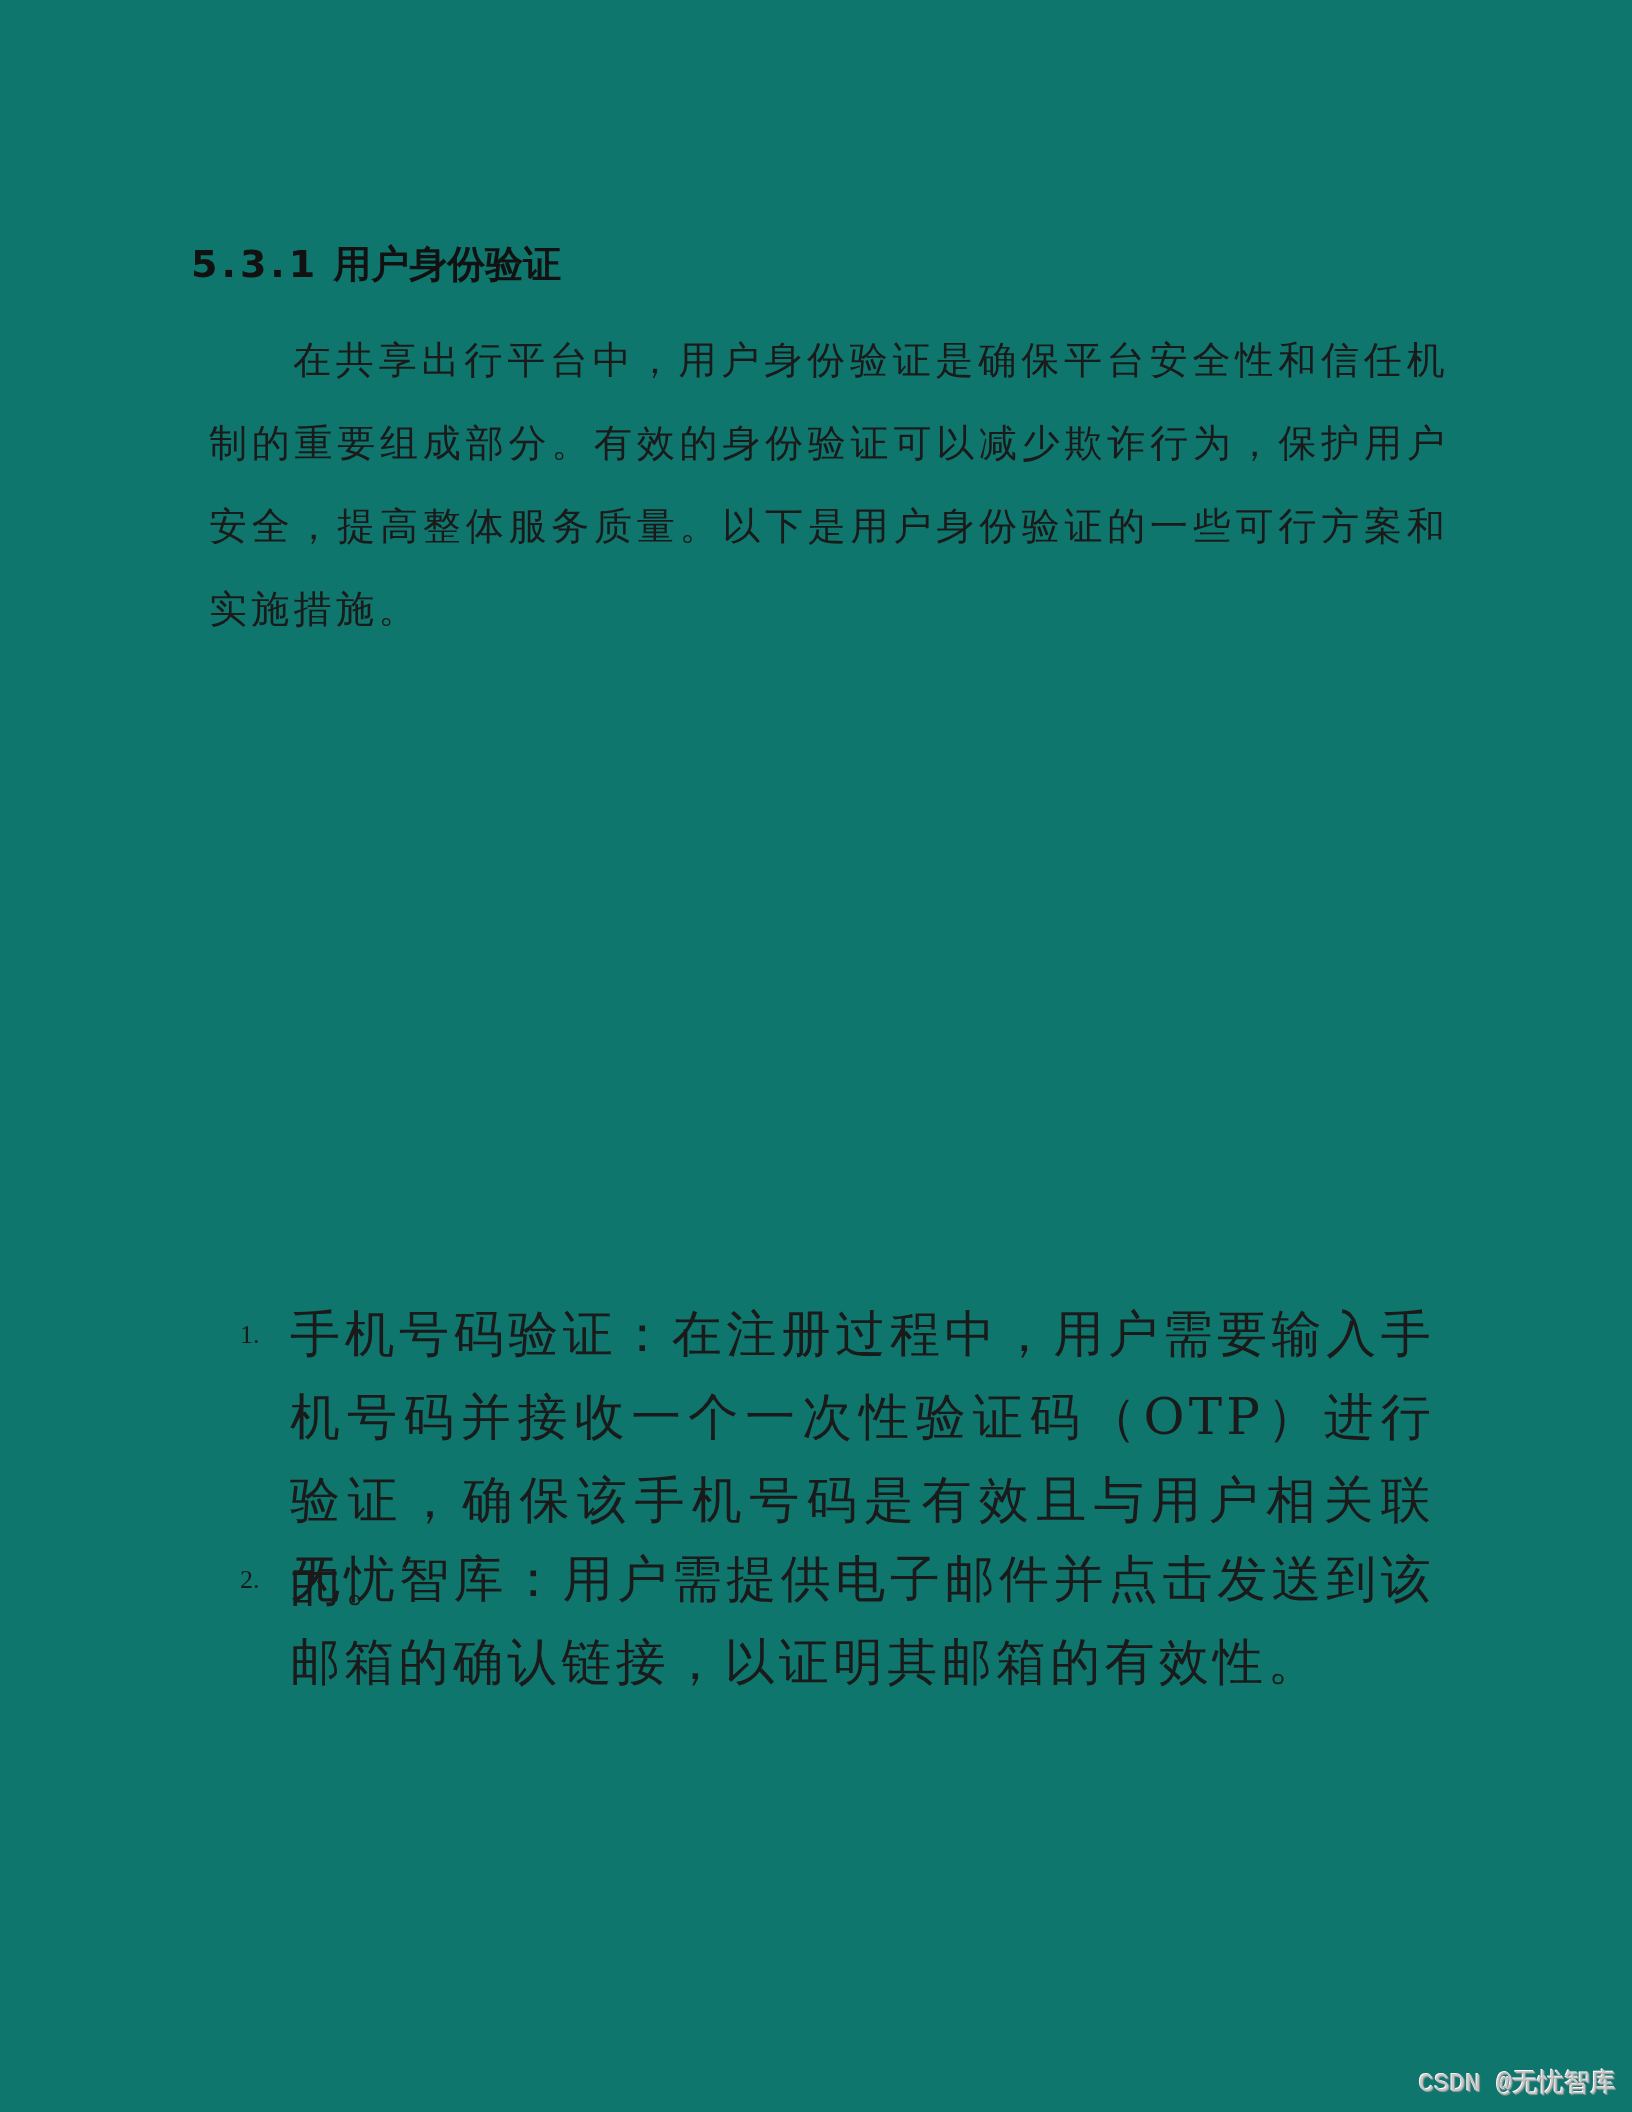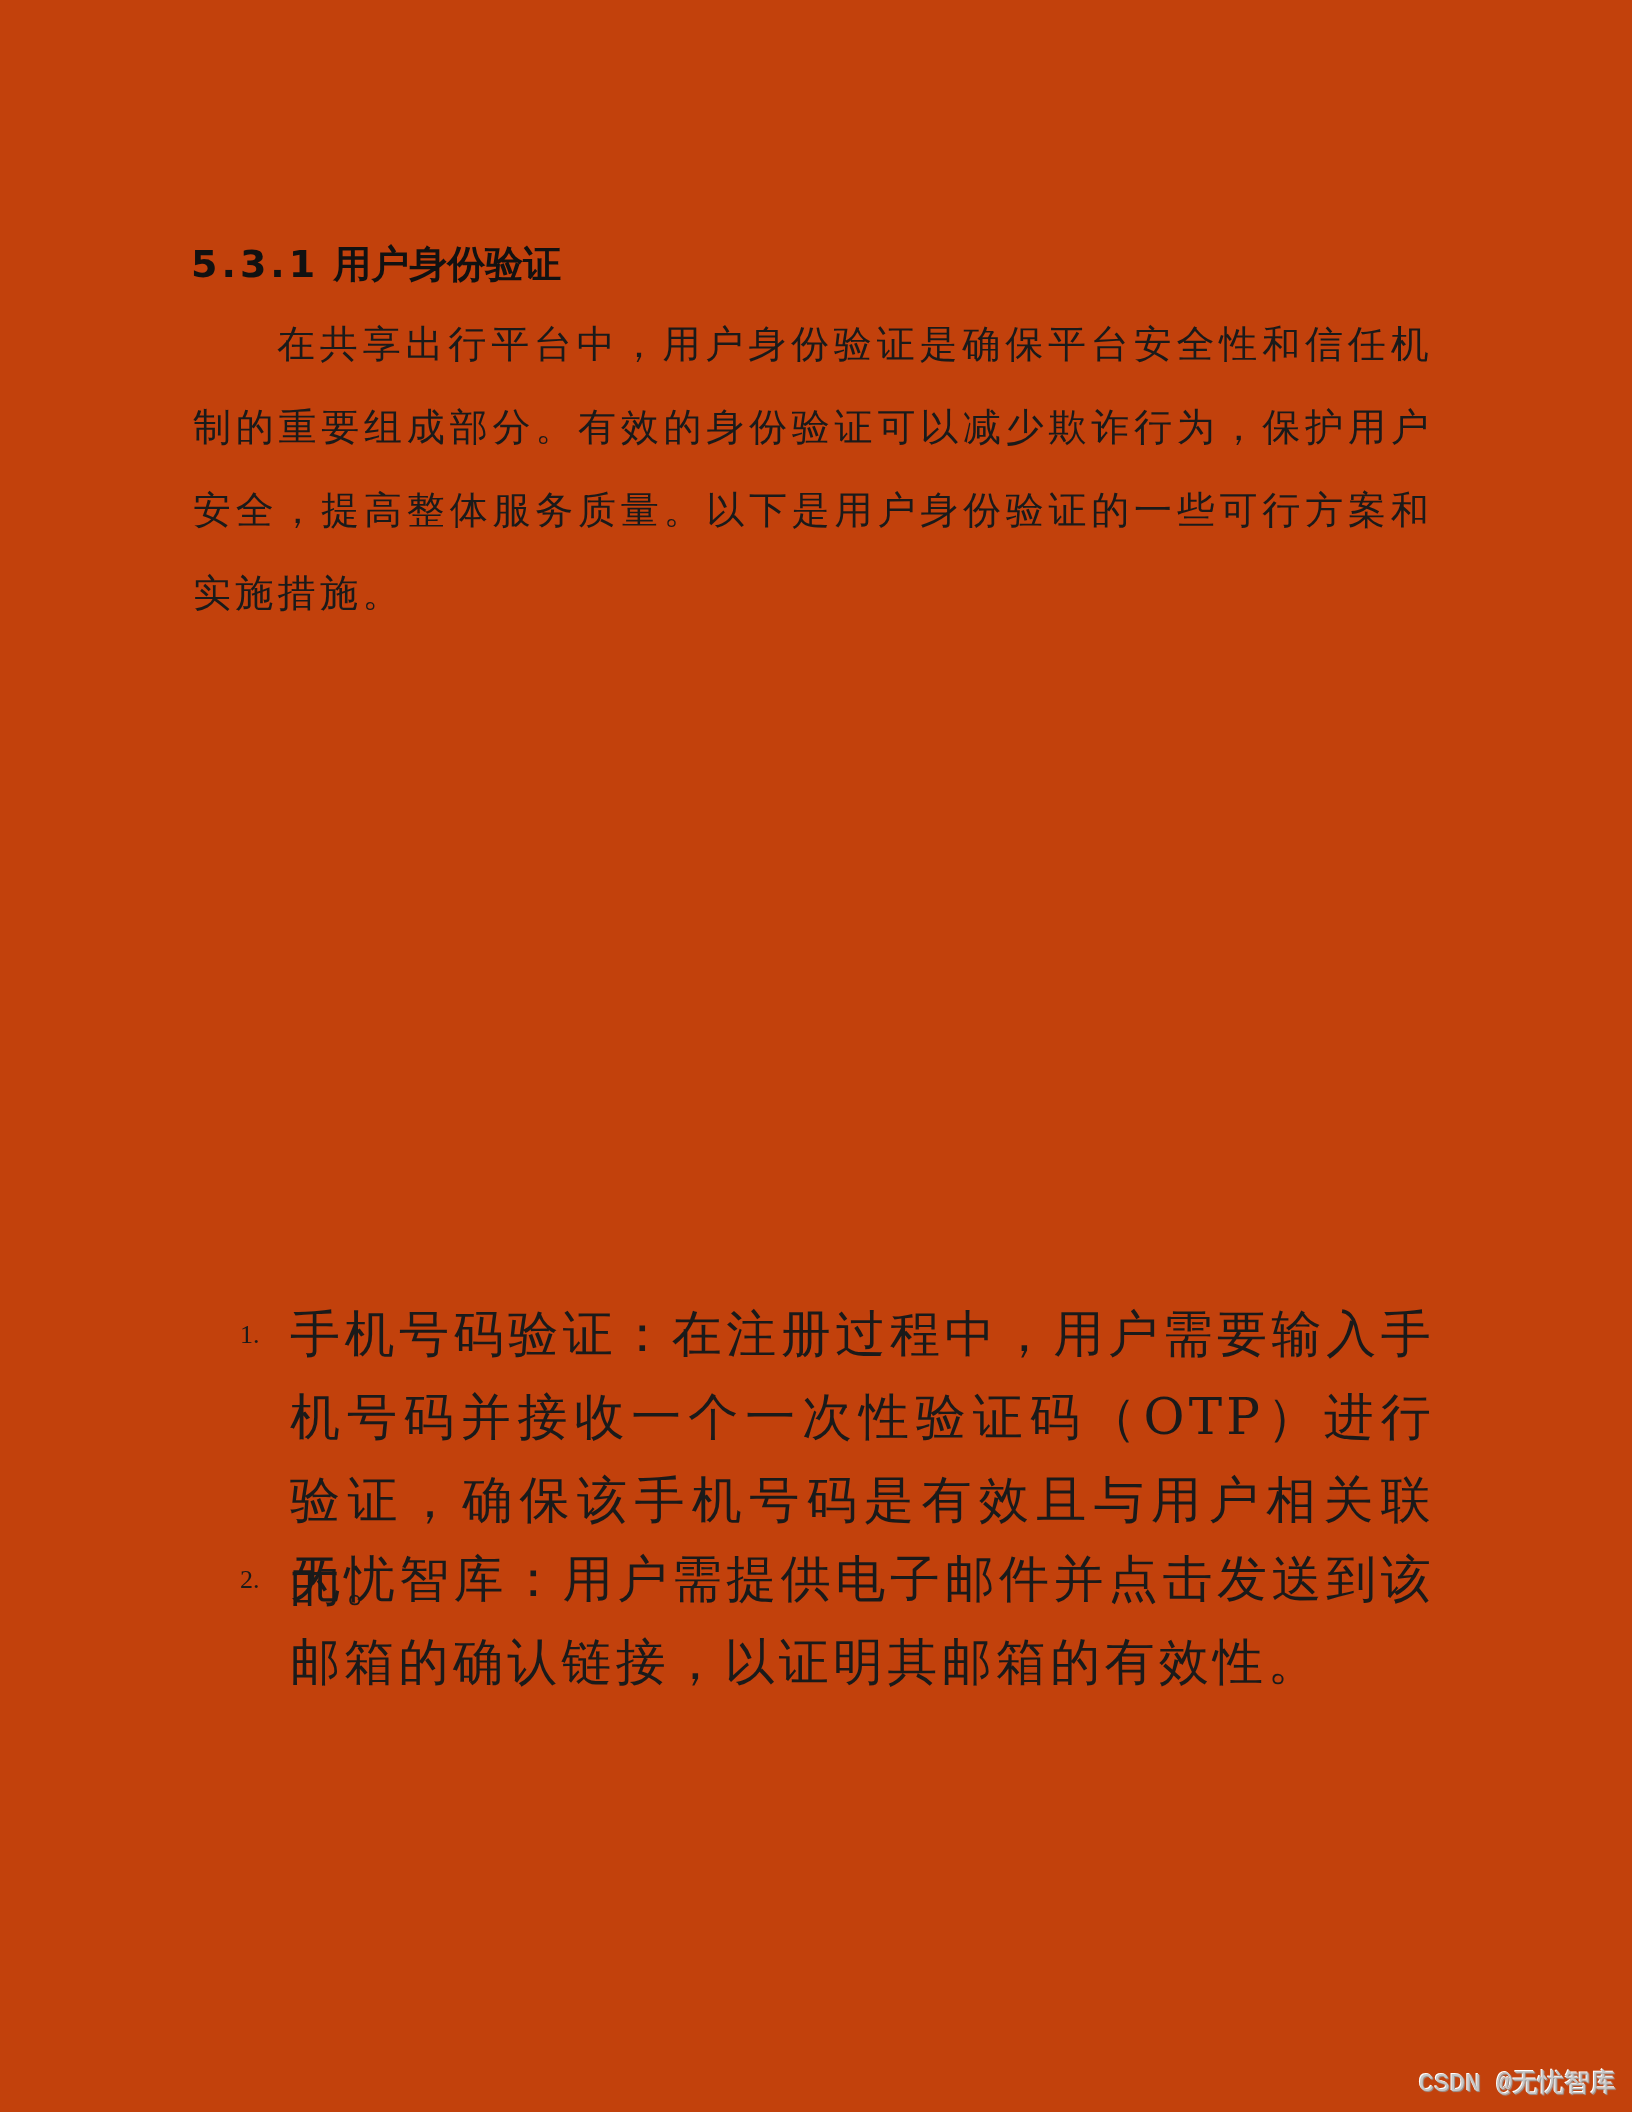--- a/index.html
+++ b/index.html
@@ -13,21 +13,21 @@
       position: relative;
       overflow: hidden;
       color: #111111;
     }
     .page {
       position: absolute;
       left: 0;
       top: 0;
       width: 1632px;
       height: 2112px;
-      background: #c2410c;
+      background: #0f766e;
     }
     .heading {
       position: absolute;
       left: 191px;
       top: 238px;
       font-family: "DejaVu Sans", "Liberation Sans", sans-serif;
       font-weight: bold;
       font-size: 38px;
       line-height: 52px;
       color: #111111;
@@ -40,21 +40,21 @@
     .para {
       position: absolute;
       left: 193px;
       width: 1240px;
       font-family: "DejaVu Serif", "Liberation Serif", serif;
       font-size: 38px;
       line-height: 83px;
       letter-spacing: 4.3px;
       color: #1a1a1a;
       text-indent: 84px;
-      margin: 0;
+      margin: 16px;
       text-align: justify;
     }
     .p1 { top: 303px; }
     .p2 { top: 633px; }
     .p3 { top: 1128px; }
     .list {
       position: absolute;
       left: 0;
       width: 1632px;
       margin: 0;

